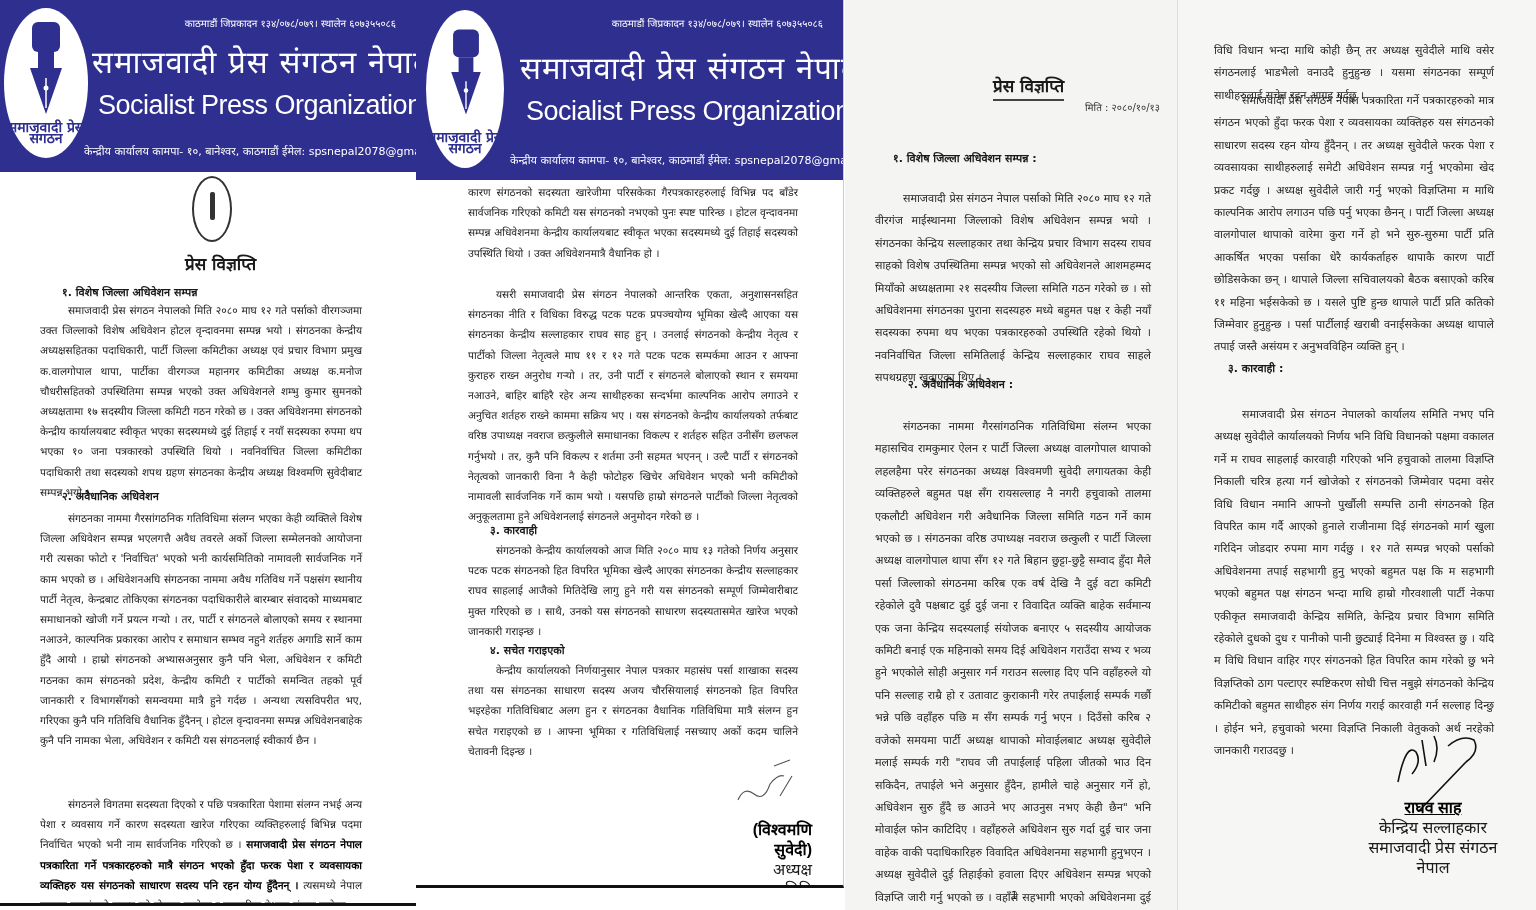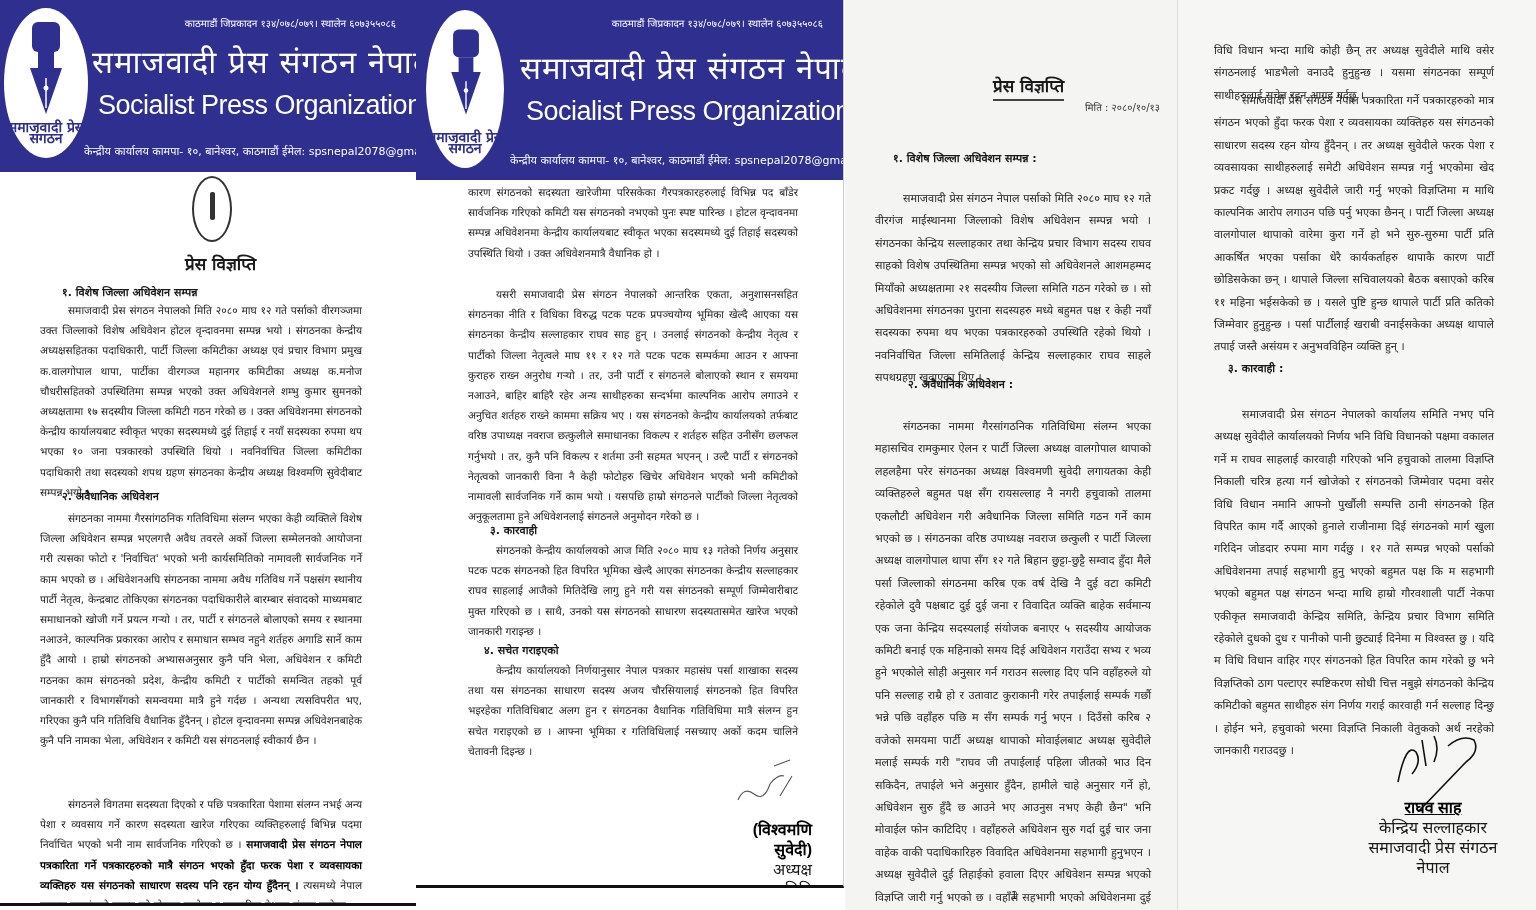--- a/index.html
+++ b/index.html
@@ -90,21 +90,21 @@
     </div>
     <div class="b-reg">काठमाडौं जिप्रकादन १३४/०७८/०७९। स्थालेन ६०७३५५०८६</div>
     <div class="b-np">समाजवादी प्रेस संगठन नेपाल</div>
     <div class="b-en">Socialist Press Organization Nepal</div>
     <div class="b-addr">केन्द्रीय कार्यालय कामपा- १०, बानेश्वर, काठमाडौं ईमेल: spsnepal2078@gmail.com</div>
   </div>
   <div class="para noindent" style="left:52px;top:182px;width:330px;">कारण संगठनको सदस्यता खारेजीमा परिसकेका गैरपत्रकारहरुलाई विभिन्न पद बाँडेर सार्वजनिक गरिएको कमिटी यस संगठनको नभएको पुनः स्पष्ट पारिन्छ । होटल वृन्दावनमा सम्पन्न अधिवेशनमा केन्द्रीय कार्यालयबाट स्वीकृत भएका सदस्यमध्ये दुई तिहाई सदस्यको उपस्थिति थियो । उक्त अधिवेशनमात्रै वैधानिक हो ।</div>
   <div class="para" style="left:52px;top:284px;width:330px;">यसरी समाजवादी प्रेस संगठन नेपालको आन्तरिक एकता, अनुशासनसहित संगठनका नीति र विधिका विरुद्ध पटक पटक प्रपञ्चयोग्य भूमिका खेल्दै आएका यस संगठनका केन्द्रीय सल्लाहकार राघव साह हुन् । उनलाई संगठनको केन्द्रीय नेतृत्व र पार्टीको जिल्ला नेतृत्वले माघ ११ र १२ गते पटक पटक सम्पर्कमा आउन र आफ्ना कुराहरु राख्न अनुरोध गर्‍यो । तर, उनी पार्टी र संगठनले बोलाएको स्थान र समयमा नआउने, बाहिर बाहिरै रहेर अन्य साथीहरुका सन्दर्भमा काल्पनिक आरोप लगाउने र अनुचित शर्तहरु राख्ने काममा सक्रिय भए । यस संगठनको केन्द्रीय कार्यालयको तर्फबाट वरिष्ठ उपाध्यक्ष नवराज छत्कुलीले समाधानका विकल्प र शर्तहरु सहित उनीसँग छलफल गर्नुभयो । तर, कुनै पनि विकल्प र शर्तमा उनी सहमत भएनन् । उल्टै पार्टी र संगठनको नेतृत्वको जानकारी विना नै केही फोटोहरु खिचेर अधिवेशन भएको भनी कमिटीको नामावली सार्वजनिक गर्ने काम भयो । यसपछि हाम्रो संगठनले पार्टीको जिल्ला नेतृत्वको अनुकूलतामा हुने अधिवेशनलाई संगठनले अनुमोदन गरेको छ ।</div>
   <div class="heading" style="left:74px;top:522px;">३. कारवाही</div>
   <div class="para" style="left:52px;top:540px;width:330px;">संगठनको केन्द्रीय कार्यालयको आज मिति २०८० माघ १३ गतेको निर्णय अनुसार पटक पटक संगठनको हित विपरित भूमिका खेल्दै आएका संगठनका केन्द्रीय सल्लाहकार राघव साहलाई आजैको मितिदेखि लागु हुने गरी यस संगठनको सम्पूर्ण जिम्मेवारीबाट मुक्त गरिएको छ । साथै, उनको यस संगठनको साधारण सदस्यतासमेत खारेज भएको जानकारी गराइन्छ ।</div>
-  <div class="heading" style="left:68px;top:642px;">४. सचेत गराइएको</div>
+  <div class="heading" style="left:74px;top:642px;">४. सचेत गराइएको</div>
   <div class="para" style="left:52px;top:660px;width:330px;">केन्द्रीय कार्यालयको निर्णयानुसार नेपाल पत्रकार महासंघ पर्सा शाखाका सदस्य तथा यस संगठनका साधारण सदस्य अजय चौरसियालाई संगठनको हित विपरित भइरहेका गतिविधिबाट अलग हुन र संगठनका वैधानिक गतिविधिमा मात्रै संलग्न हुन सचेत गराइएको छ । आफ्ना भूमिका र गतिविधिलाई नसच्याए अर्को कदम चालिने चेतावनी दिइन्छ ।</div>
   <div class="signature" style="position:absolute;left:318px;top:756px;">
     <svg width="60" height="50" viewBox="0 0 60 50">
         <path d="M4 44 Q10 30 20 38 T36 28 Q44 18 50 20 M40 10 L56 4 M46 40 L58 20" fill="none" stroke="#555" stroke-width="1.1"></path>
       </svg>
   </div>
   <div class="sign-block" style="left:300px;top:820px;width:96px;text-align:right;">
     <div class="bold">(विश्वमणि सुवेदी)</div>
     <div>अध्यक्ष</div>
     <div>मिति २०८०/१०/१३</div>

